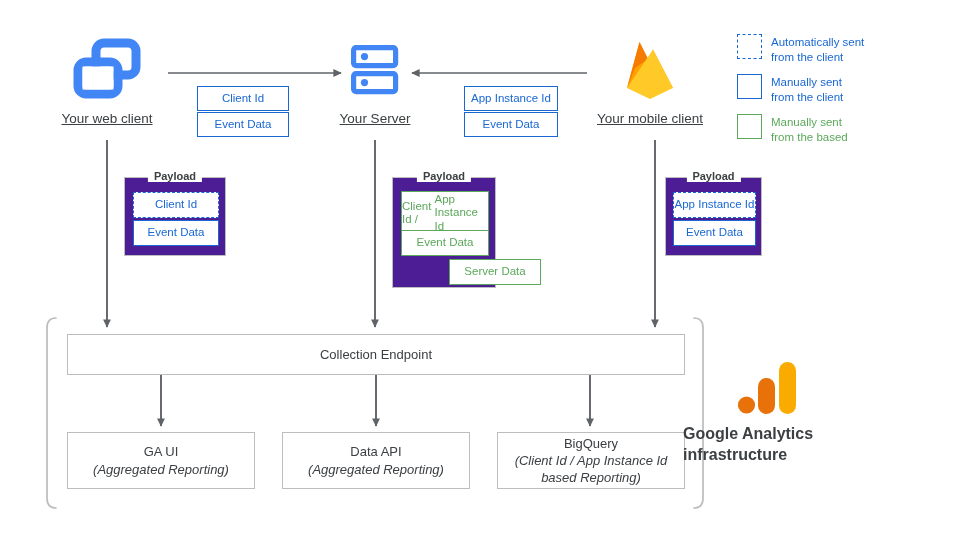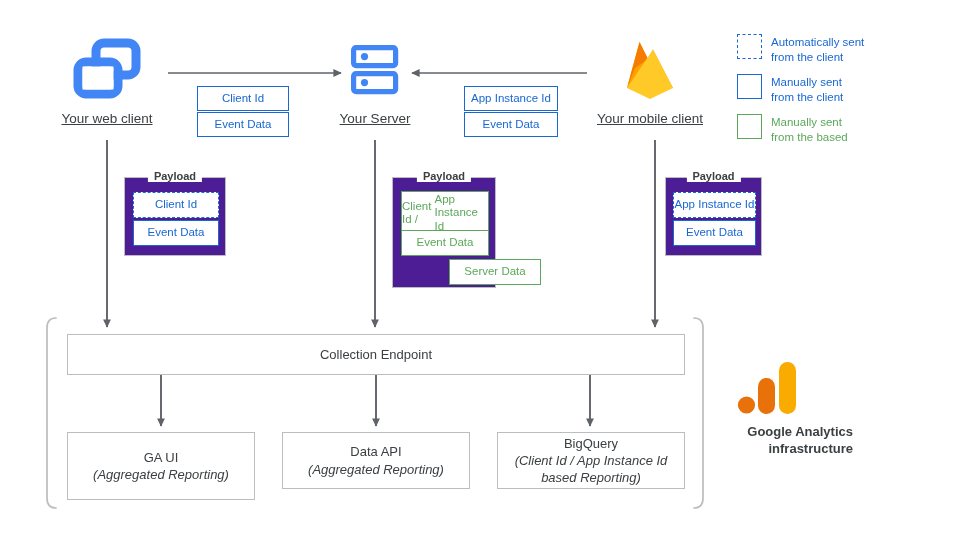--- a/index.html
+++ b/index.html
@@ -31,22 +31,22 @@
   .gbox .it{font-style:italic;}
 
   
   .legend-row{position:absolute;display:flex;align-items:flex-start;gap:9px;}
   .legend-swatch{width:25px;height:25px;box-sizing:border-box;border:1.6px solid #1967d2;background:#fff;flex:0 0 auto;}
   .legend-swatch.dashed{border-style:dashed;}
   .legend-swatch.green{border-color:#5ba85b;}
   .legend-text{font-size:11.5px;line-height:1.32;color:#1967d2;white-space:nowrap;padding-top:1px;}
   .legend-text.green{color:#5ba85b;}
 
-  .ga-caption{position:absolute;font-size:13px;font-weight:bold;color:#3c4043;
-              text-align:right;line-height:1.3;width:170px;}
+  .ga-caption{position:absolute;font-size:16px;font-weight:bold;color:#3c4043;
+              text-align:left;line-height:1.3;width:170px;}
 
   svg.overlay{position:absolute;left:0;top:0;width:960px;height:540px;pointer-events:none;}
 </style>
 </head>
 <body>
 
 <svg class="overlay">
   <defs>
     <marker id="ah" markerWidth="9" markerHeight="9" refX="7.6" refY="4.5" orient="auto" markerUnits="userSpaceOnUse">
       <path d="M0,0.6 L8.4,4.5 L0,8.4 z" fill="#5f6368"></path>
@@ -146,21 +146,21 @@
   <span class="legend-text green">
     <span>Manually sent</span><br>
     <span>from the based</span>
   </span>
 </div>
 
 <div class="gbox" style="left:67px;top:334px;width:618px;height:41px;">
   <span>Collection Endpoint</span>
 </div>
 
-<div class="gbox" style="left:67px;top:432px;width:188px;height:68px;">
+<div class="gbox" style="left:67px;top:432px;width:188px;height:57px;">
   <span>GA UI</span>
   <span class="it">(Aggregated Reporting)</span>
 </div>
 
 <div class="gbox" style="left:282px;top:432px;width:188px;height:57px;">
   <span>Data API</span>
   <span class="it">(Aggregated Reporting)</span>
 </div>
 
 <div class="gbox" style="left:497px;top:432px;width:188px;height:57px;">

